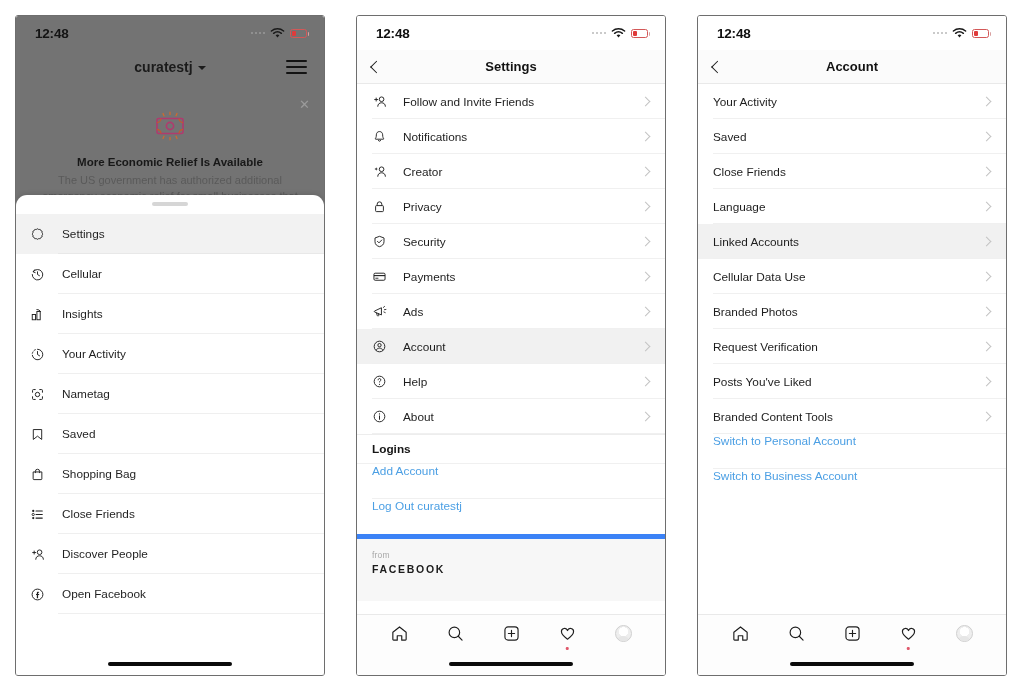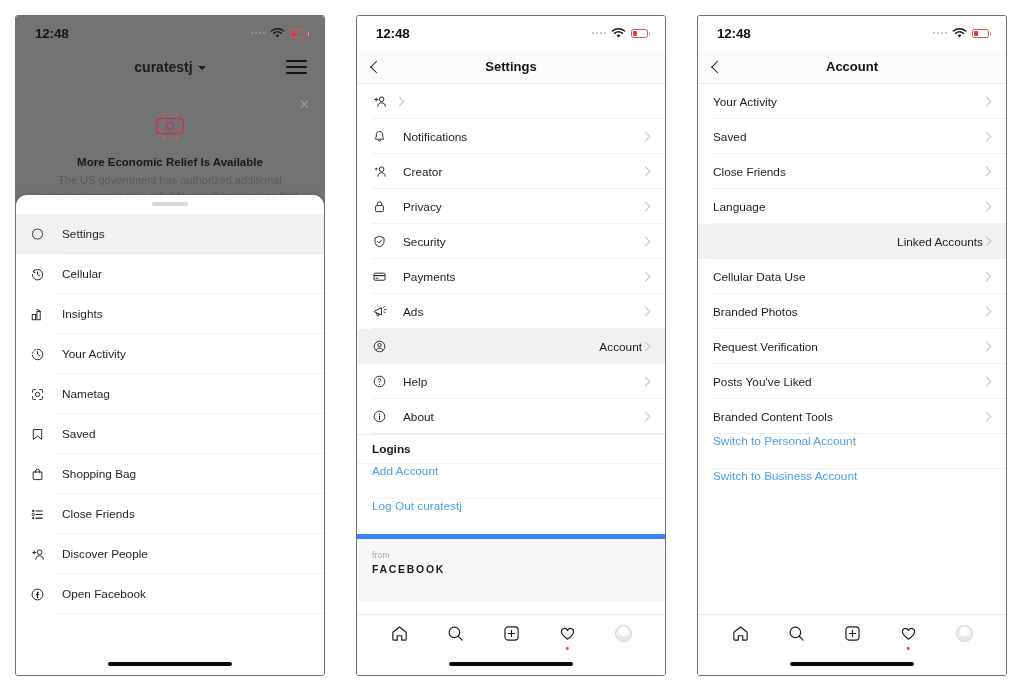--- a/index.html
+++ b/index.html
@@ -104,21 +104,21 @@
     position:absolute;left:15px;top:50%;width:8px;height:8px;
     border-left:1.6px solid #1b1b1b;border-bottom:1.6px solid #1b1b1b;
     transform:translateY(-50%) rotate(45deg);
   }
 
   .list{background:#fff;}
   .srow{
     position:relative;display:flex;align-items:center;height:35px;
     padding:0 14px 0 15px;box-sizing:border-box;background:#fff;
   }
-  .srow.selected{background:#f1f1f1;text-align:right;}
+  .srow.selected{background:#f1f1f1;}
   .srow .si{width:24px;flex:0 0 24px;display:flex;align-items:center;}
   .srow .sl{flex:1;font-size:11.8px;color:#1d1d1d;padding-left:7px;}
   .srow.noicon .sl{padding-left:0;}
   .srow .sep{position:absolute;left:15px;right:0;bottom:0;height:1px;background:#f0f0f0;}
   .chev{
     width:6px;height:6px;border-top:1.4px solid #c3c3c3;border-right:1.4px solid #c3c3c3;
     transform:rotate(45deg);flex:0 0 auto;margin-right:2px;
   }
 
   .group-head{
@@ -373,20 +373,21 @@
       <div class="list">
 
         <div class="srow">
           <span class="si">
             <svg width="16" height="15" viewBox="0 0 21 20">
               <circle cx="12.6" cy="7" r="3.1" fill="none" stroke="#1f1f1f" stroke-width="1.25"></circle>
               <path d="M7.5 16.4c0-3 2.3-4.7 5.1-4.7s5.1 1.7 5.1 4.7" fill="none" stroke="#1f1f1f" stroke-width="1.25" stroke-linecap="round"></path>
               <path d="M3.4 7.4h4M5.4 5.4v4" stroke="#1f1f1f" stroke-width="1.25" stroke-linecap="round"></path>
             </svg>
           </span>
+          <span class="sl">Follow and Invite Friends</span>
           <span class="chev"></span>
           <span class="sep"></span>
         </div>
 
         <div class="srow">
           <span class="si">
             <svg width="15" height="15" viewBox="0 0 20 20">
               <path d="M10 3.4c2.6 0 4.2 1.9 4.2 4.4 0 3.3.9 4.4 1.4 5.1.2.3 0 .7-.4.7H4.8c-.4 0-.6-.4-.4-.7.5-.7 1.4-1.8 1.4-5.1 0-2.5 1.6-4.4 4.2-4.4z" fill="none" stroke="#1f1f1f" stroke-width="1.25" stroke-linejoin="round"></path>
               <path d="M8.5 15.2a1.6 1.6 0 0 0 3 0" fill="none" stroke="#1f1f1f" stroke-width="1.25" stroke-linecap="round"></path>
             </svg>

